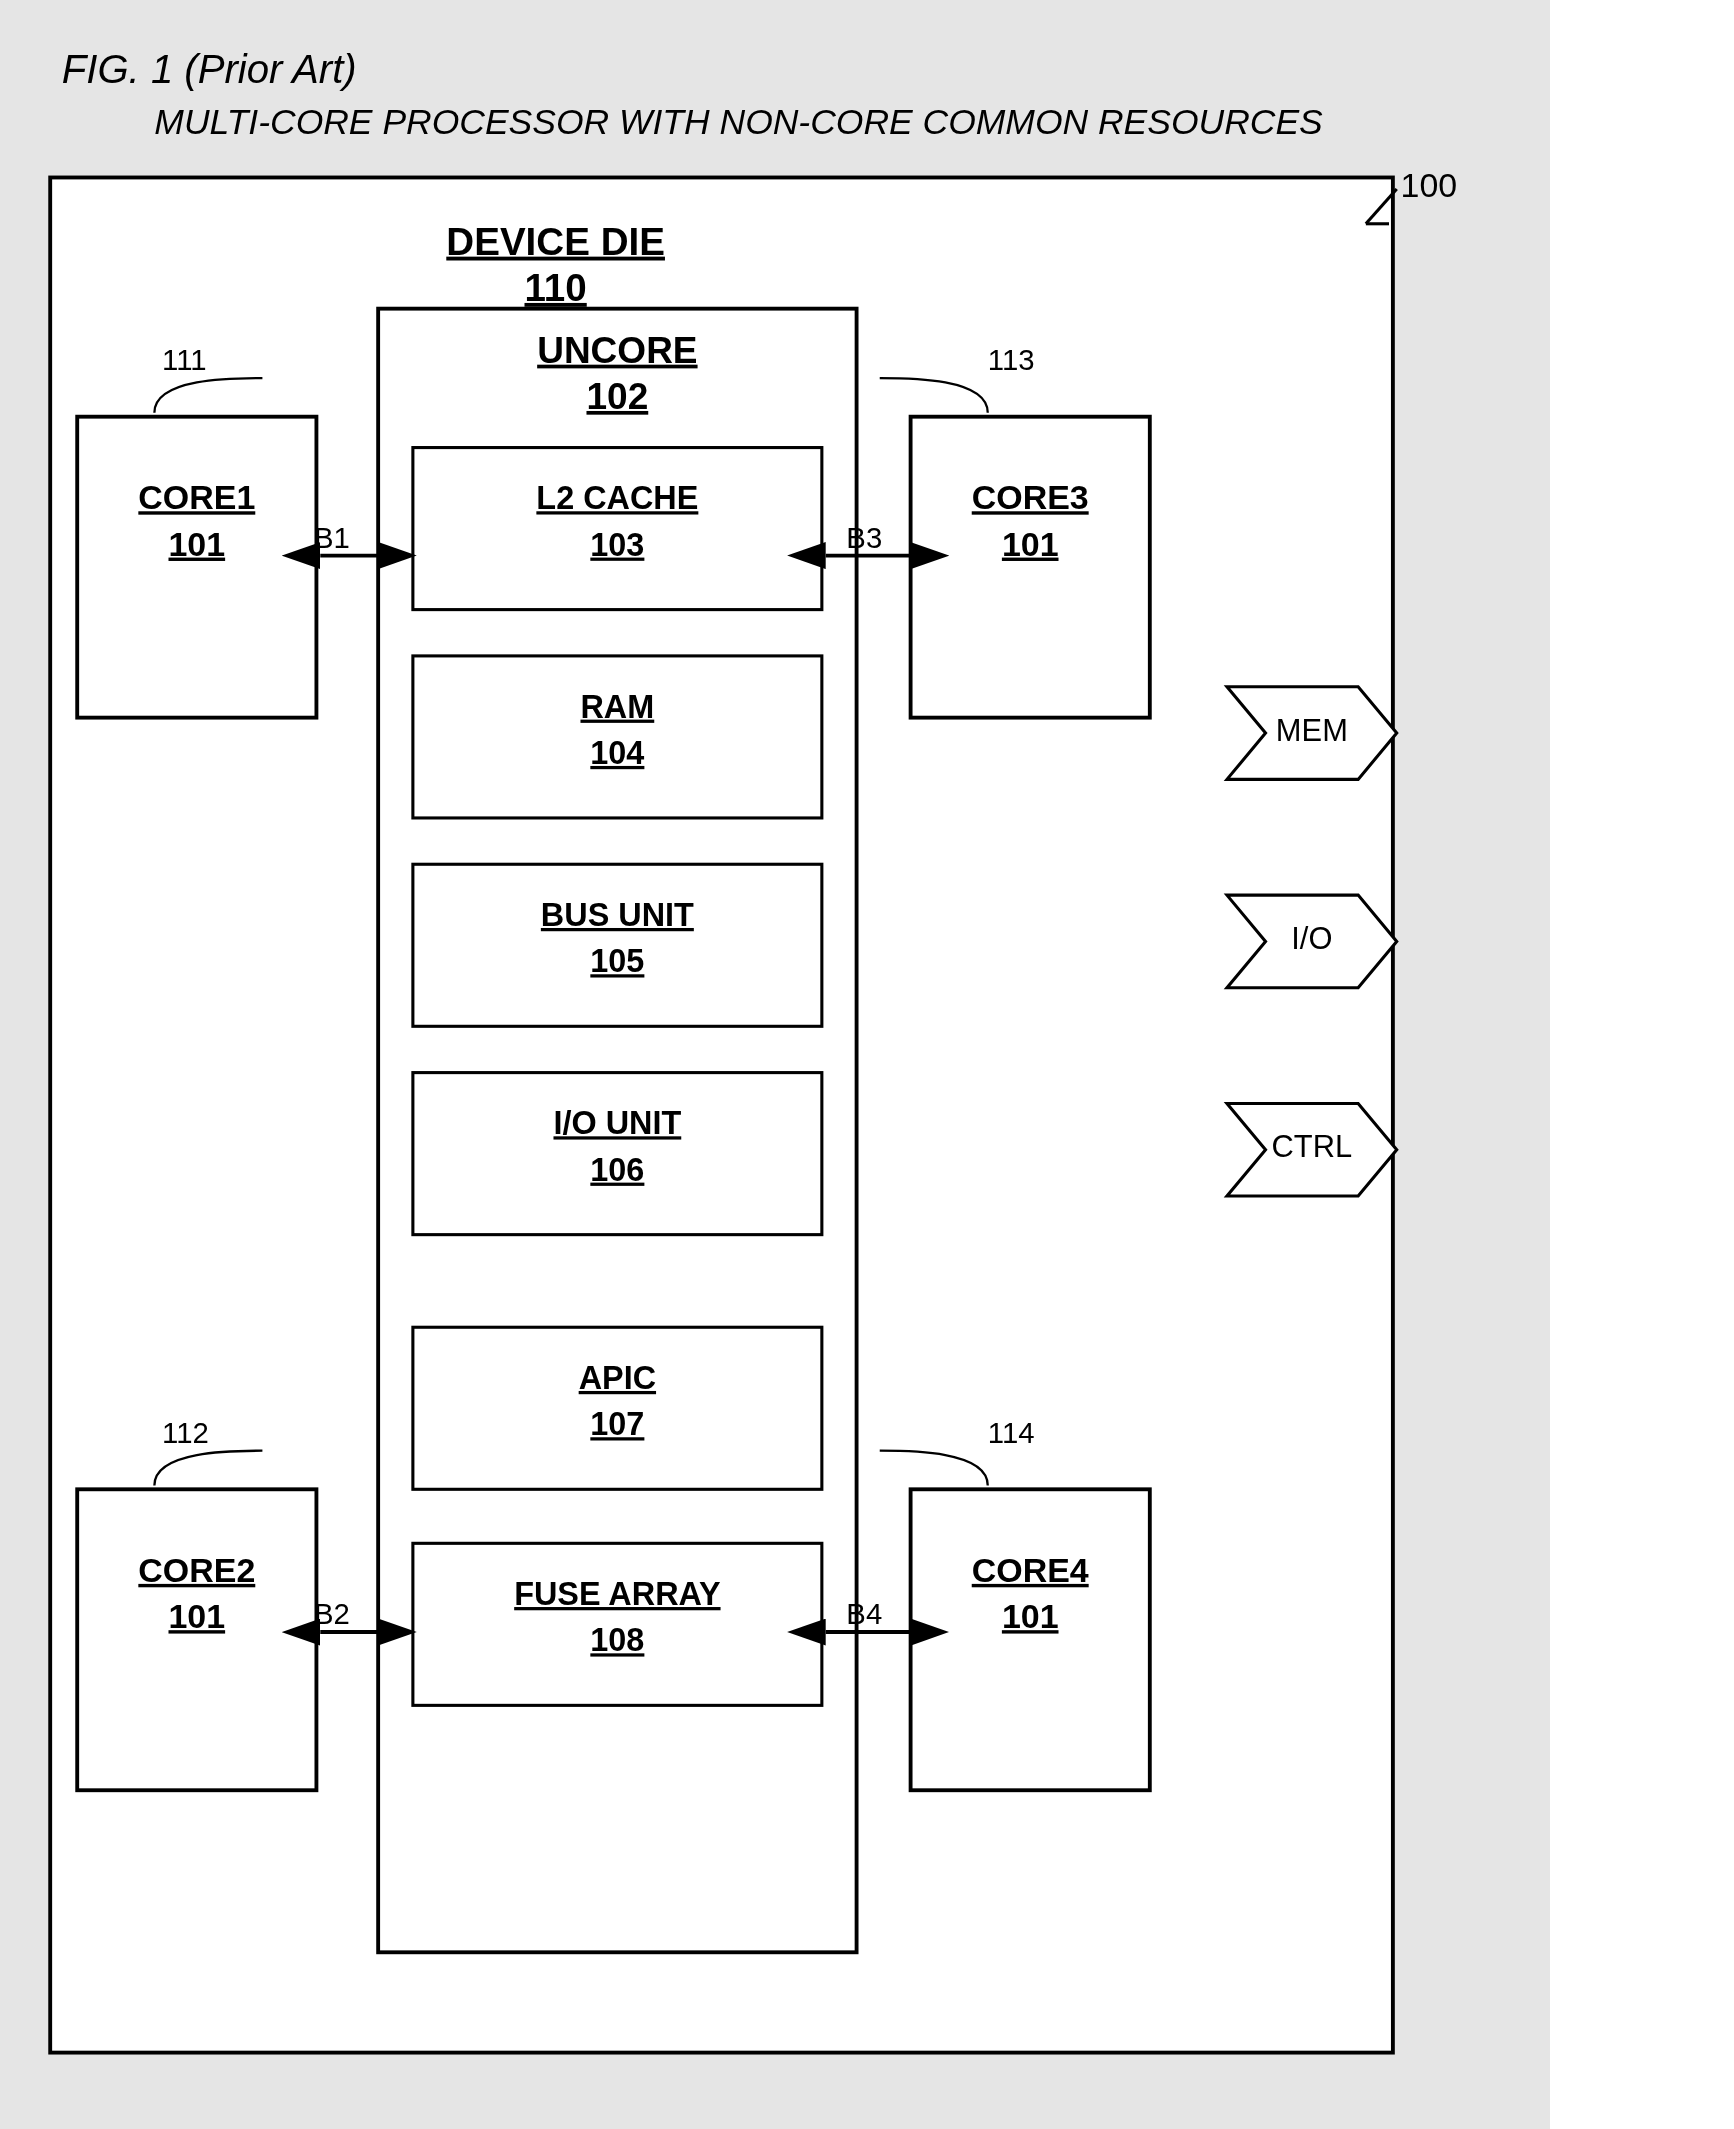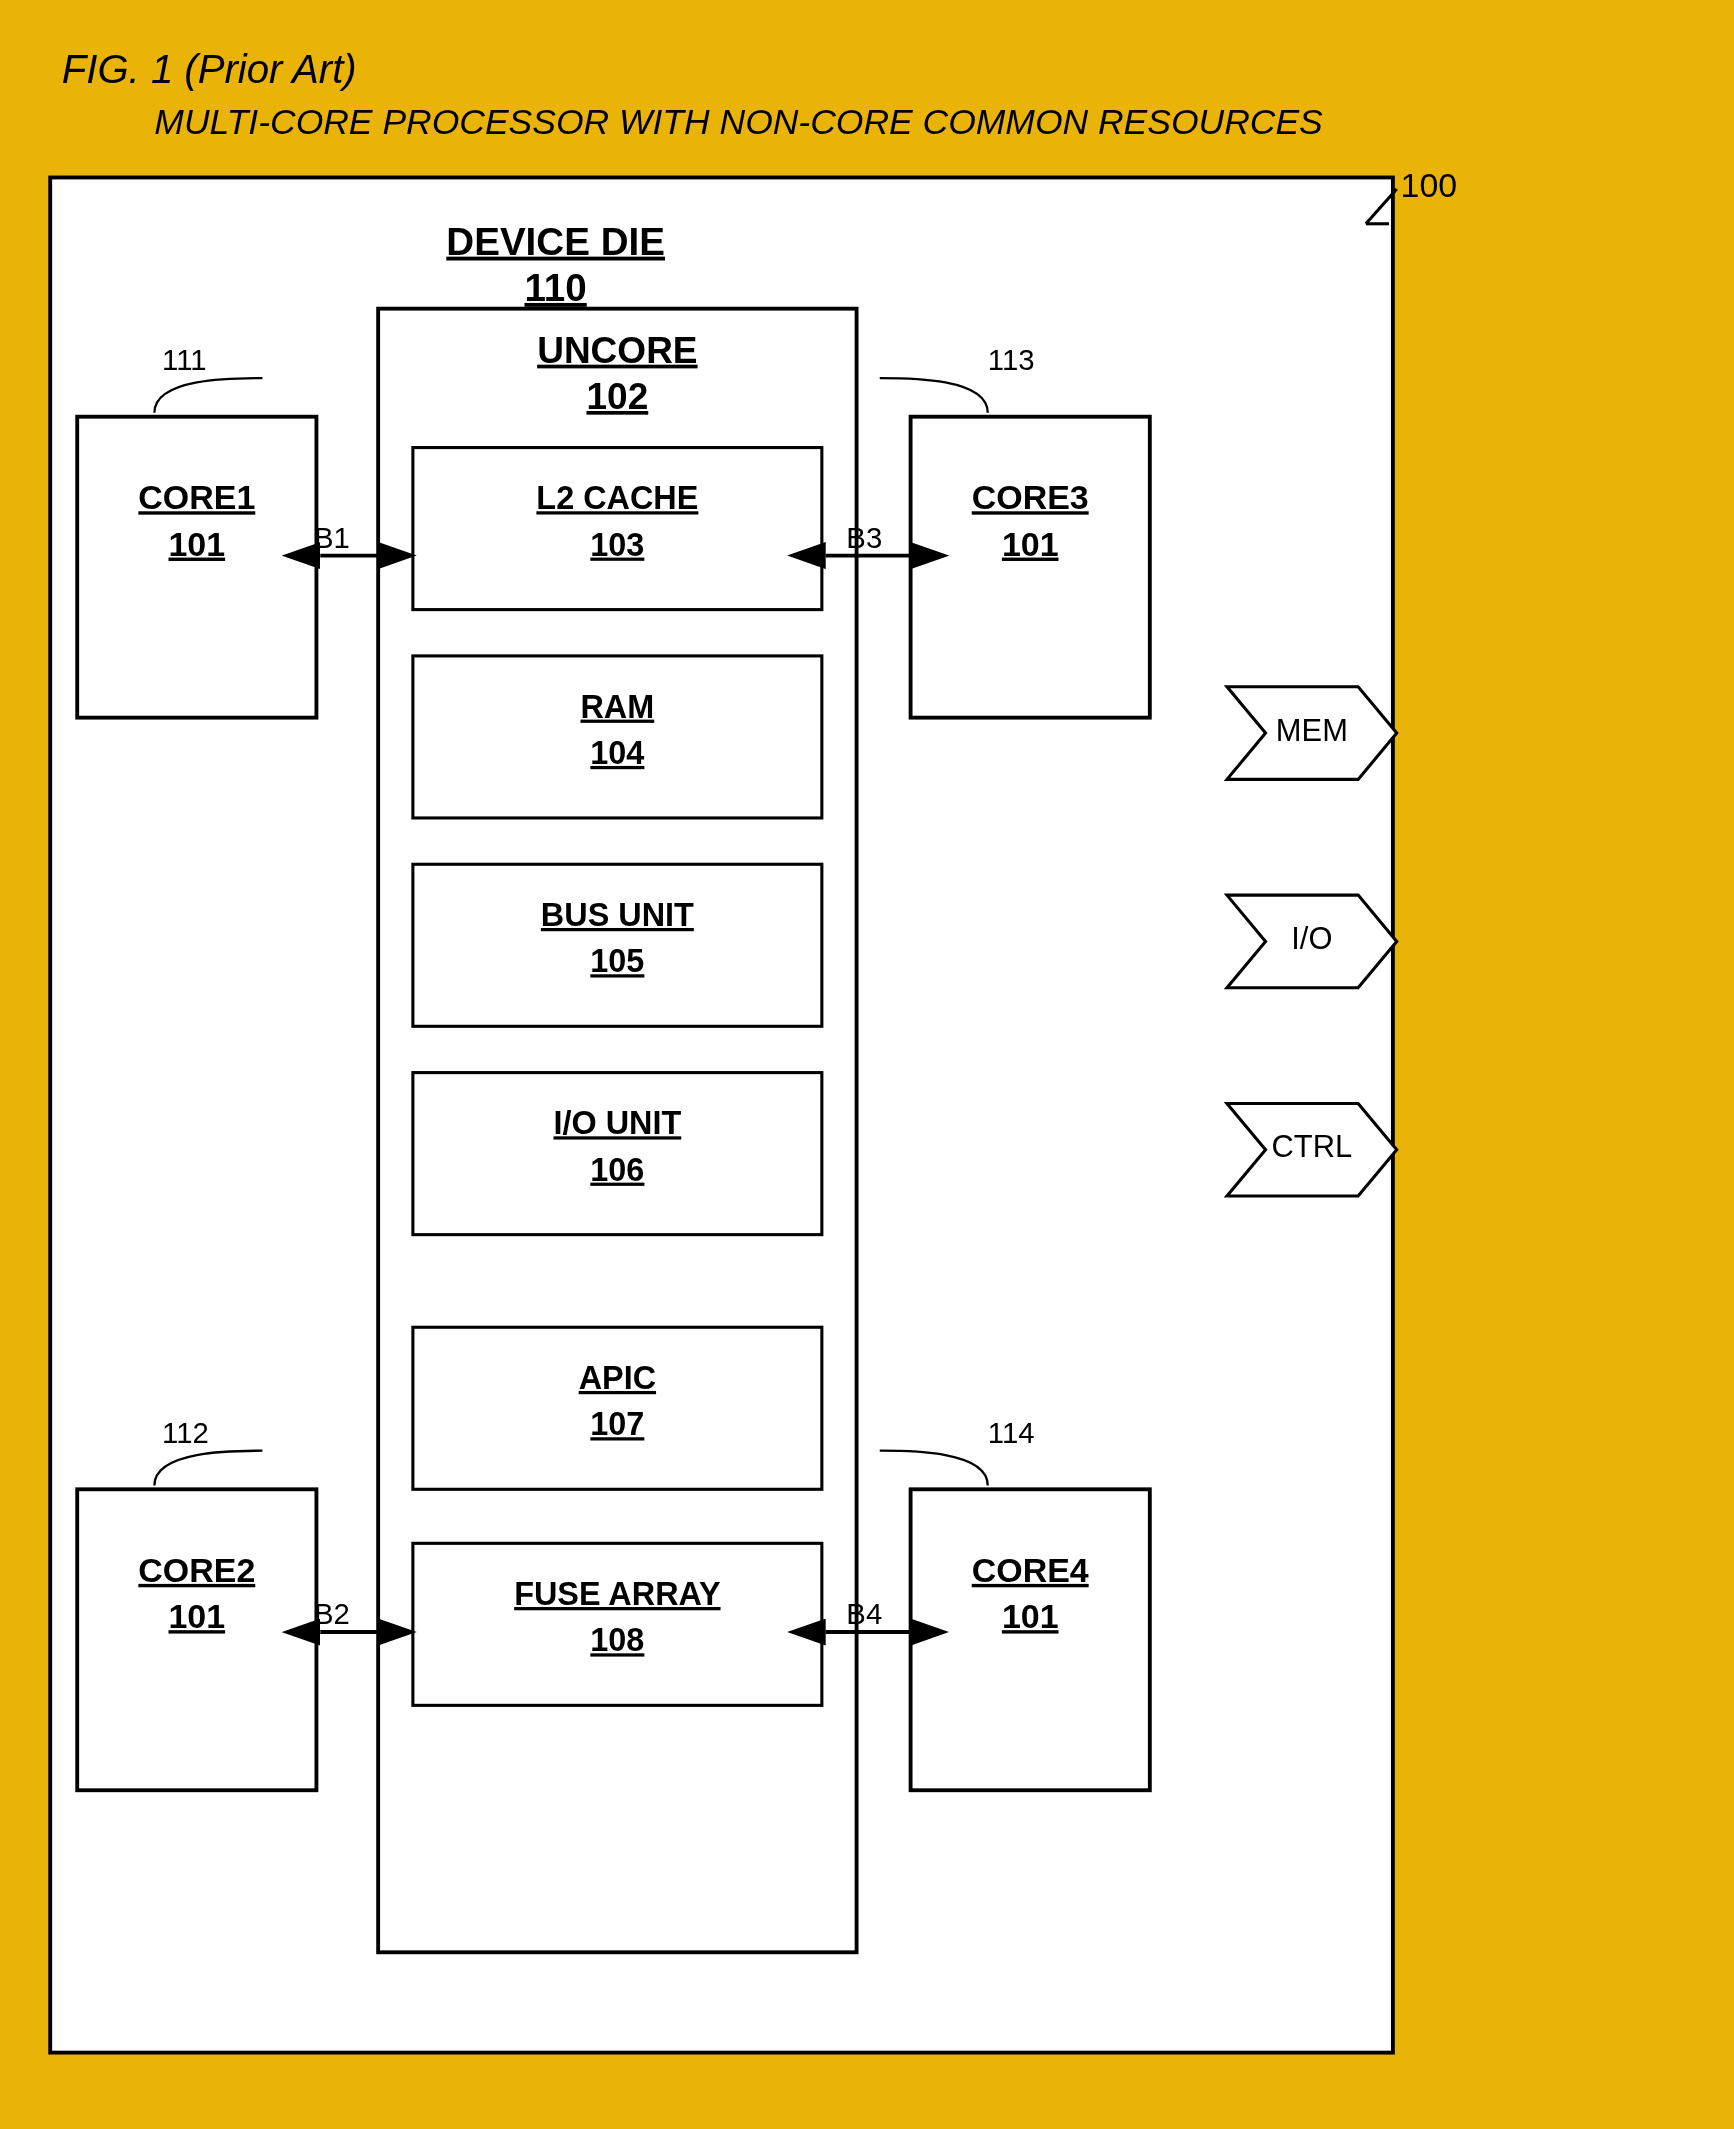--- a/index.html
+++ b/index.html
@@ -8,23 +8,23 @@
       font-family: Arial, sans-serif;
       width: 1734px;
       height: 2129px;
       position: relative;
       overflow: hidden;
     }
 
     .page-container {
       position: absolute;
       top: 0; left: 0;
-      width: 1734px;
+      width: 1550px;
       height: 2129px;
-      background: #eab308;
+      background: #e5e5e5;
     }
 
     
     svg.diagram-svg {
       position: absolute;
       top: 0;
       left: 0;
       width: 1734px;
       height: 2129px;
       pointer-events: none;

